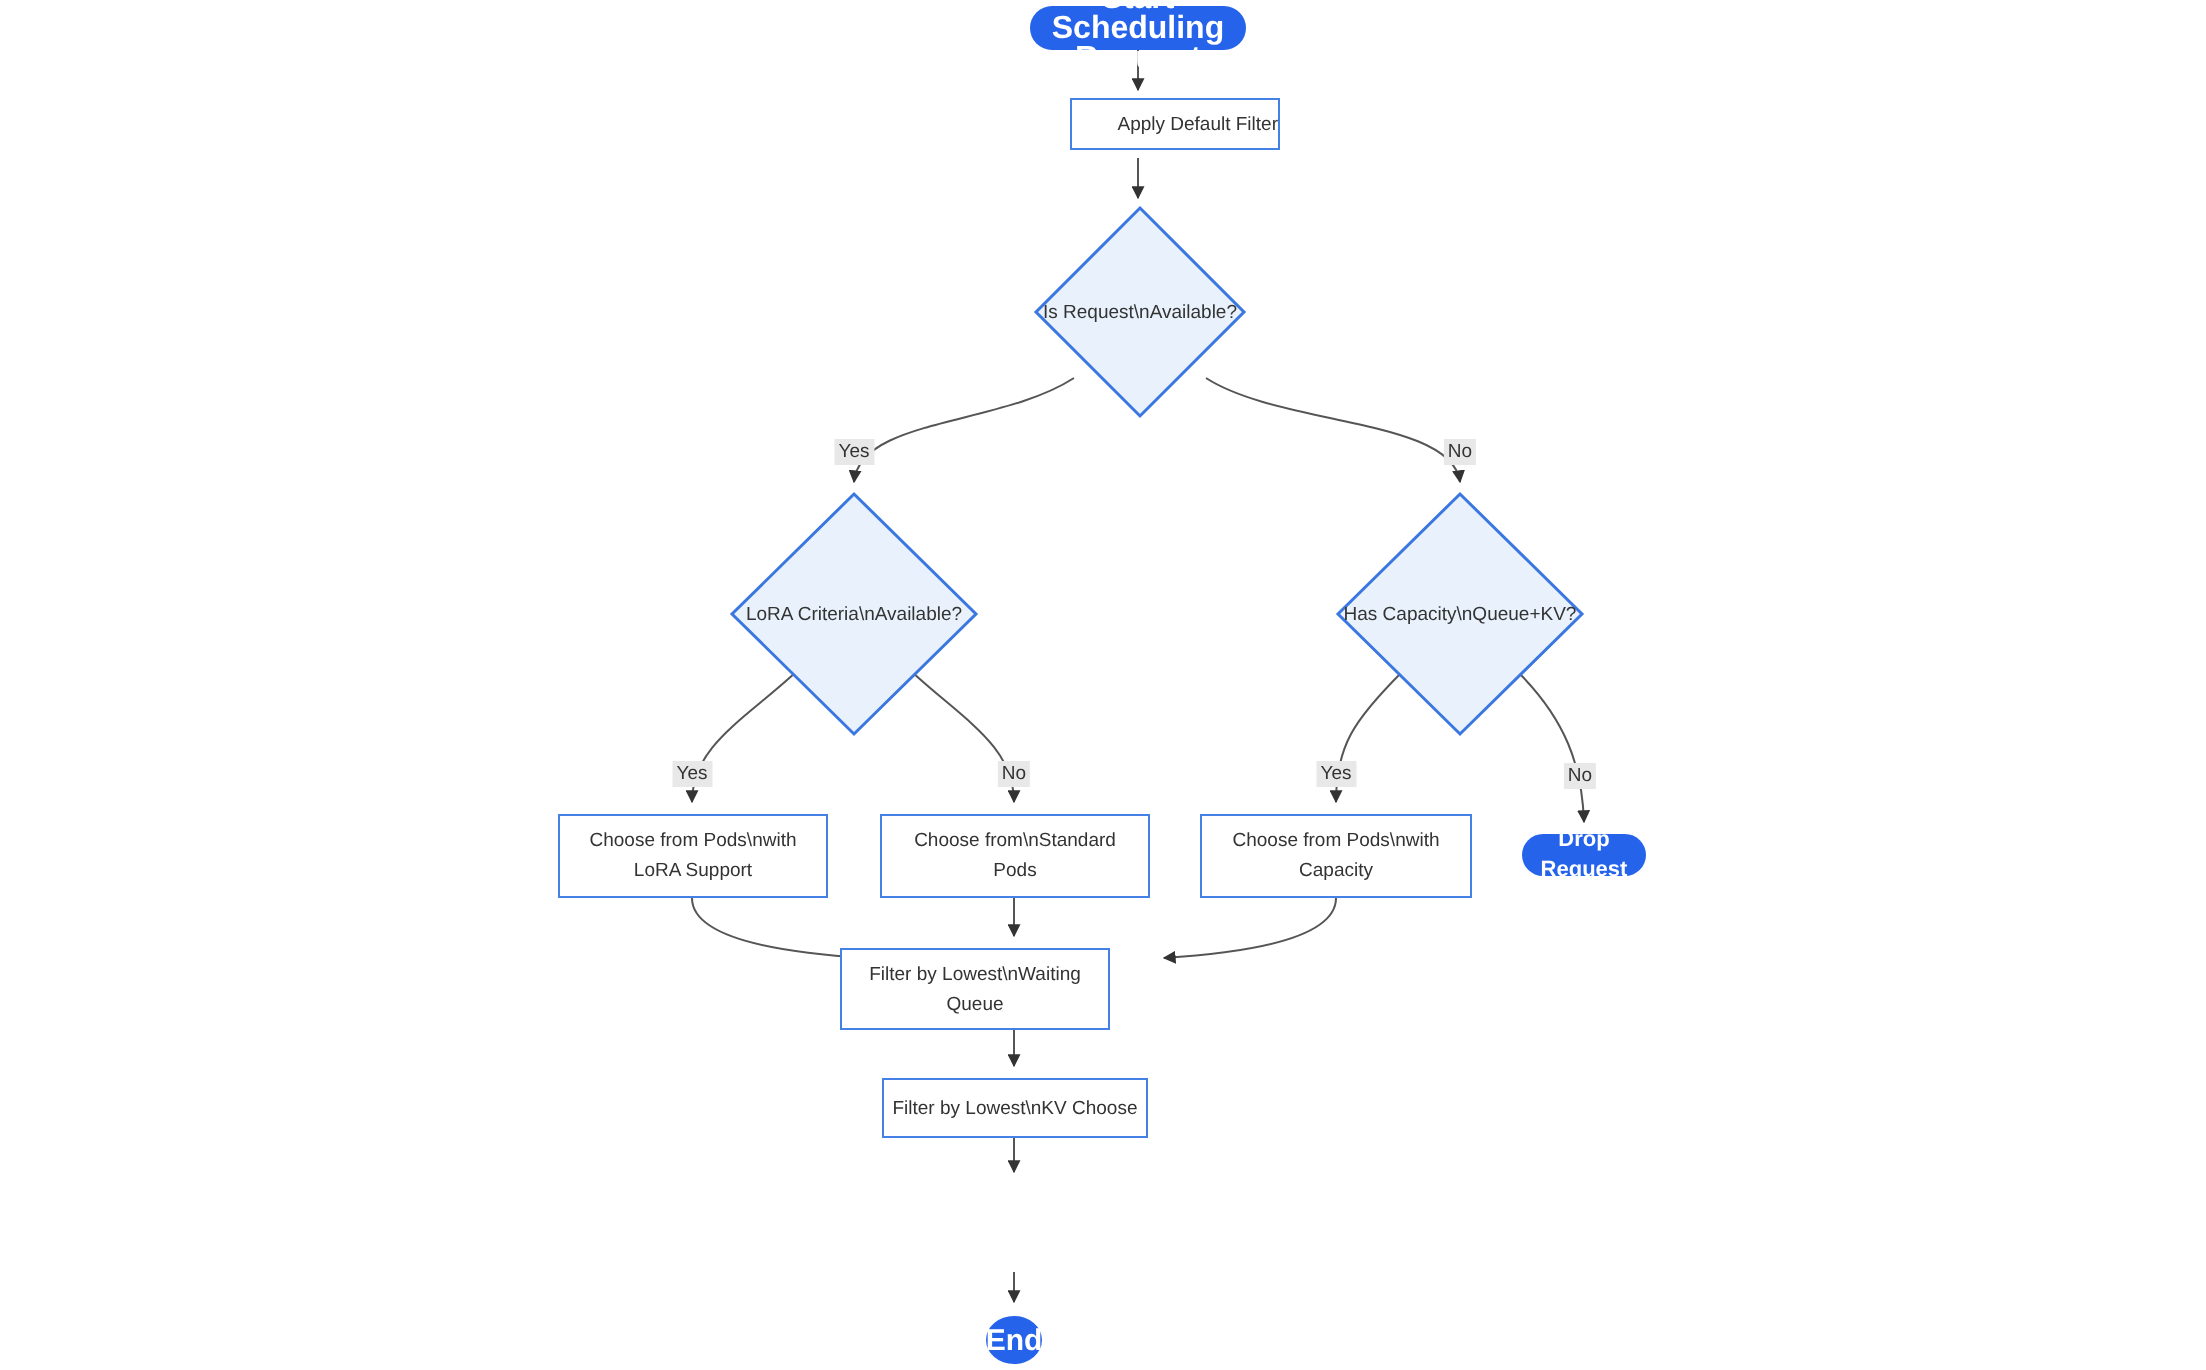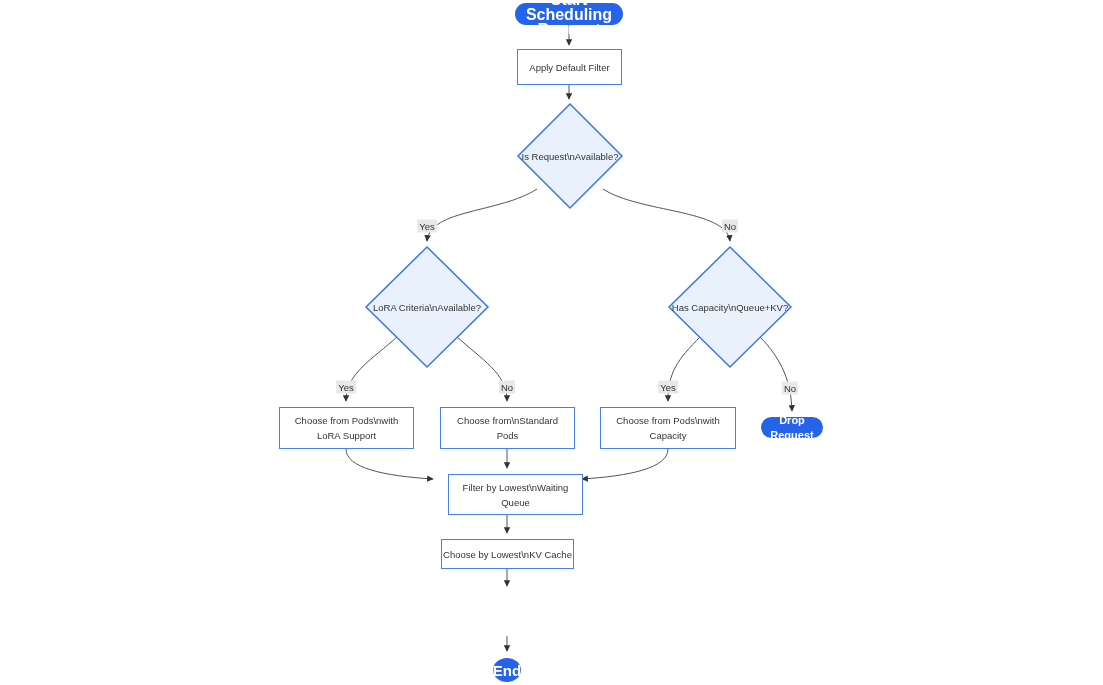--- a/index.html
+++ b/index.html
@@ -91,21 +91,21 @@
 
     <polygon class="decision-shape" points="570,104 622,156 570,208 518,156"></polygon>
     <polygon class="decision-shape" points="427,247 488,307 427,367 366,307"></polygon>
     <polygon class="decision-shape" points="730,247 791,307 730,367 669,307"></polygon>
   </svg>
 
   <div class="node stadium-node" style="left:515px; top:3px; width:108px; height:22px;">
     <span>Start Scheduling Request</span>
   </div>
 
-  <div class="node rect-node" style="left:517px; top:49px; width:105px; height:36px;">
+  <div class="node rect-node" style="left:535px; top:49px; width:105px; height:26px;align-items:flex-end;">
     <span>Apply Default Filter</span>
   </div>
 
   <div class="node decision-label" style="left:510px; top:146px; width:120px; height:20px;">
     <span>Is Request\nAvailable?</span>
   </div>
 
   <div class="node decision-label" style="left:362px; top:297px; width:130px; height:20px;">
     <span>LoRA Criteria\nAvailable?</span>
   </div>
@@ -126,27 +126,27 @@
 
   <div class="node rect-node" style="left:600px; top:407px; width:136px; height:42px;">
     <span>Choose from Pods\nwith</span>
     <span>Capacity</span>
   </div>
 
   <div class="node stadium-node" style="left:761px; top:417px; width:62px; height:21px; font-size:11px;">
     <span>Drop Request</span>
   </div>
 
-  <div class="node rect-node" style="left:448px; top:474px; width:135px; height:41px;">
+  <div class="node rect-node" style="left:420px; top:474px; width:135px; height:41px;">
     <span>Filter by Lowest\nWaiting</span>
     <span>Queue</span>
   </div>
 
   <div class="node rect-node" style="left:441px; top:539px; width:133px; height:30px;">
-    <span>Choose by Lowest\nKV Cache</span>
+    <span>Filter by Lowest\nKV Choose</span>
   </div>
 
 
   <div class="node stadium-node" style="left:493px; top:658px; width:28px; height:24px; font-size:15px; border-radius:50%;">
     <span>End</span>
   </div>
 
   <div class="edge-label" style="left:427px; top:226px;">Yes</div>
   <div class="edge-label" style="left:730px; top:226px;">No</div>
   <div class="edge-label" style="left:346px; top:387px;">Yes</div>

